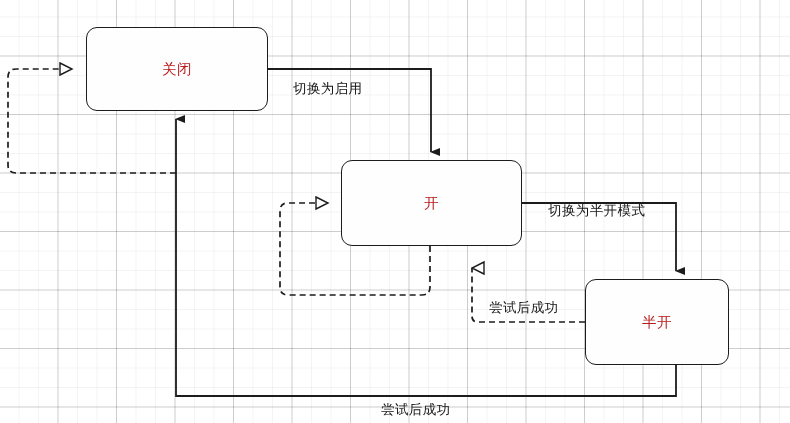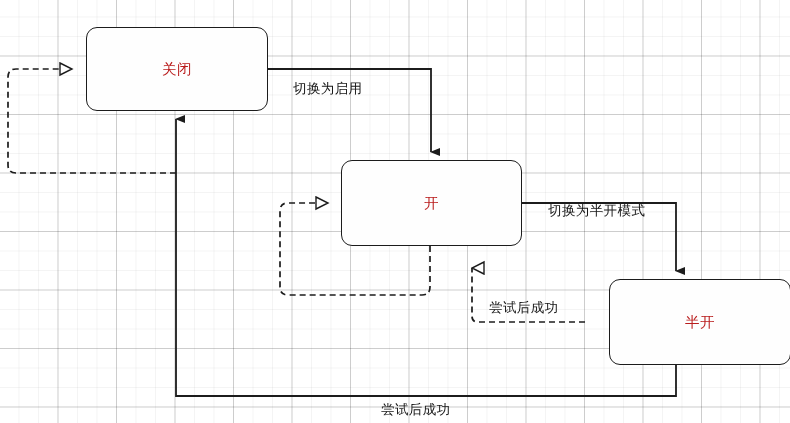--- a/index.html
+++ b/index.html
@@ -117,21 +117,21 @@
   </svg>
 
   <div class="node-box" style="left:86px; top:27px; width:182px; height:84px;">
     <span class="node-label">关闭</span>
   </div>
 
   <div class="node-box" style="left:341px; top:160px; width:181px; height:86px;">
     <span class="node-label">开</span>
   </div>
 
-  <div class="node-box" style="left:609px; top:279px; width:182px; height:86px;">
+  <div class="node-box" style="left:585px; top:279px; width:144px; height:86px;">
     <span class="node-label">半开</span>
   </div>
 
   <div class="edge-label" style="left:293px; top:44px;margin-top:36px;">切换为启用</div>
 
   <div class="edge-label" style="left:548px; top:178px;margin-top:24px;">切换为半开模式</div>
 
   <div class="edge-label" style="left:489px; top:299px;">尝试后成功</div>
 
   <div class="edge-label" style="left:381px; top:373px;margin-top:28px;">尝试后成功</div>

